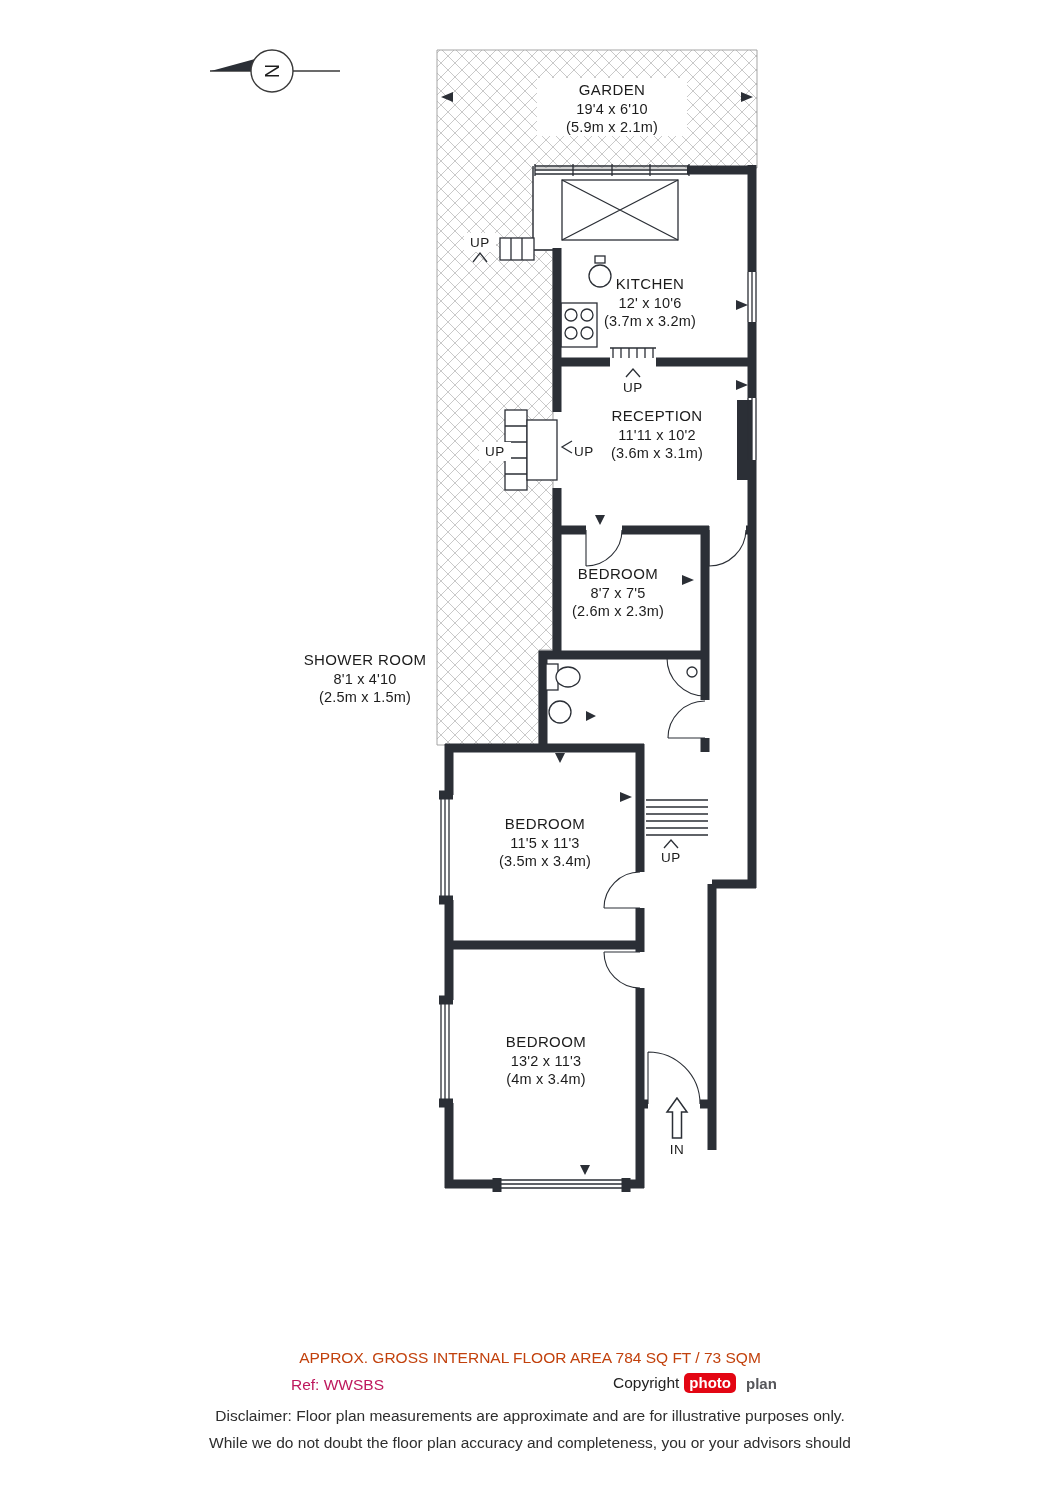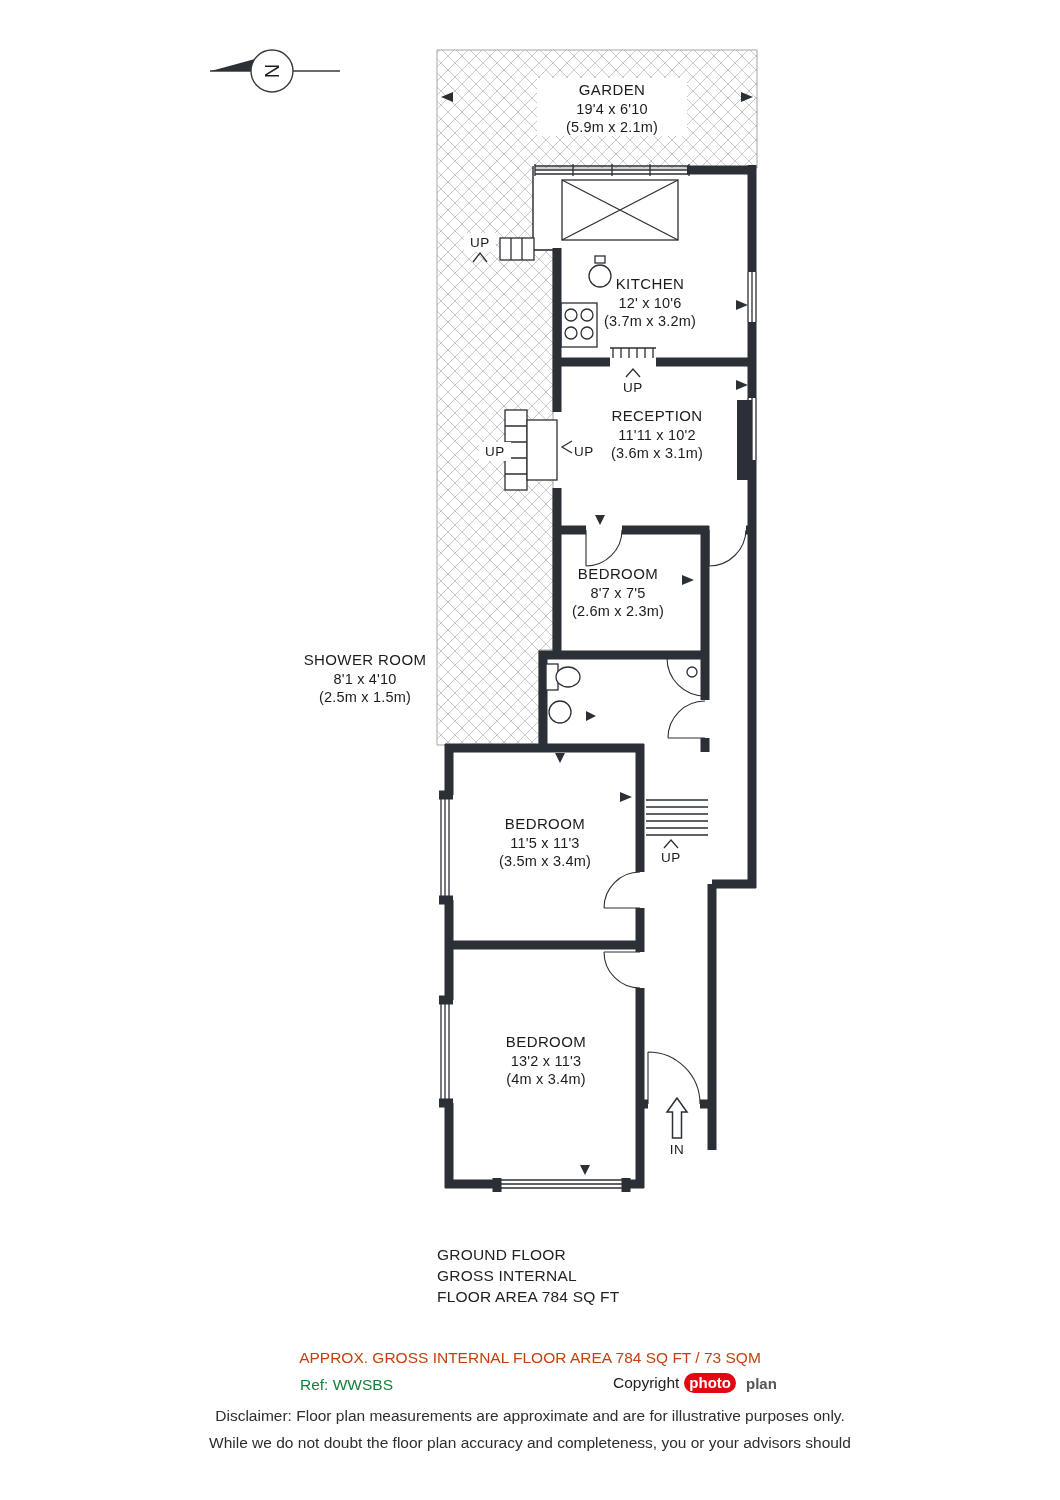--- a/index.html
+++ b/index.html
@@ -19,24 +19,24 @@
   .tri{fill:var(--wall,#2b2f36);}
   .hollow{fill:#fff;stroke:var(--wall,#2b2f36);stroke-width:1.5;}
   .wbox{fill:#fff;}
   .hatchrect{fill:url(#hatch);}
   .gborder{stroke:#9b9b9b;stroke-width:.9;fill:none;}
   .hatchline{stroke:var(--hatch,#cacaca);stroke-width:1;}
   .needle{stroke:#3a3a3a;stroke-width:1.4;fill:none;}
   .footer-abs{position:absolute;}
   .summary-block{left:437px;top:1244px;font-size:15.5px;line-height:21px;letter-spacing:.2px;color:#222;}
   .approx-line{left:0;top:1349px;width:1060px;text-align:center;font-size:15.5px;color:#c2410c;}
-  .ref-line{left:300px;top:1376px;font-size:15.5px;color:#15803d;}
+  .ref-line{left:291px;top:1376px;font-size:15.5px;color:#be185d;}
   .copyright-row{left:613px;top:1373px;display:flex;align-items:center;gap:5px;font-size:15.5px;color:#222;}
   .brand{display:inline-flex;align-items:center;font-weight:bold;font-size:15px;}
-  .brand-photo{background:var(--brand_red,#e30613);color:#fff;padding:1px 5px 2px 5px;border-radius:10px;}
+  .brand-photo{background:var(--brand_red,#e30613);color:#fff;padding:1px 5px 2px 5px;border-radius:5px;}
   .brand-plan{color:#55565a;padding-left:10px;}
   .disclaimer{left:0;top:1403px;width:1060px;text-align:center;font-size:15.5px;line-height:26.5px;color:#2e2e2e;}
 </style>
 </head>
 <body>
 
 <div class="page">
 
 <svg width="1060" height="1230" viewBox="0 0 1060 1230">
   <defs>
@@ -202,25 +202,20 @@
   </g>
 
   <text class="mark" x="480" y="247">UP</text>
   <text class="mark" x="495" y="456">UP</text>
   <text class="mark" x="584" y="456">UP</text>
   <text class="mark" x="633" y="392">UP</text>
   <text class="mark" x="671" y="862">UP</text>
   <text class="mark" x="677" y="1154">IN</text>
 </svg>
 
-<div class="footer-abs summary-block">
-  <div>GROUND FLOOR</div>
-  <div>GROSS INTERNAL</div>
-  <div>FLOOR AREA 784 SQ FT</div>
-</div>
 
 <div class="footer-abs approx-line">APPROX. GROSS INTERNAL FLOOR AREA 784 SQ FT / 73 SQM</div>
 
 <div class="footer-abs ref-line">Ref: WWSBS</div>
 
 <div class="footer-abs copyright-row">
   <span>Copyright</span>
   <span class="brand">
         <span class="brand-photo">photo</span>
         <span class="brand-plan">plan</span>

